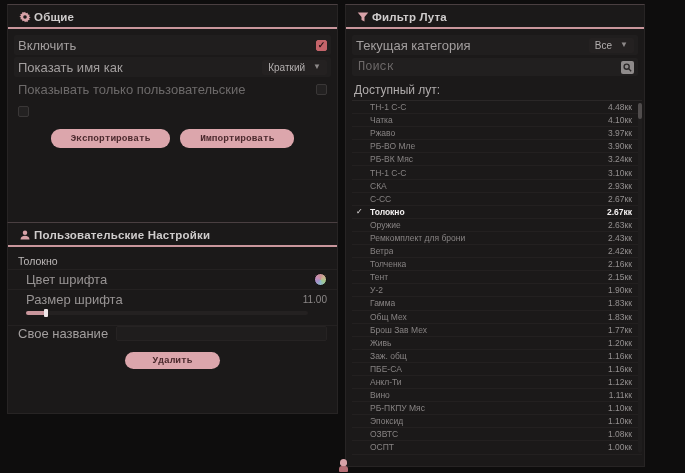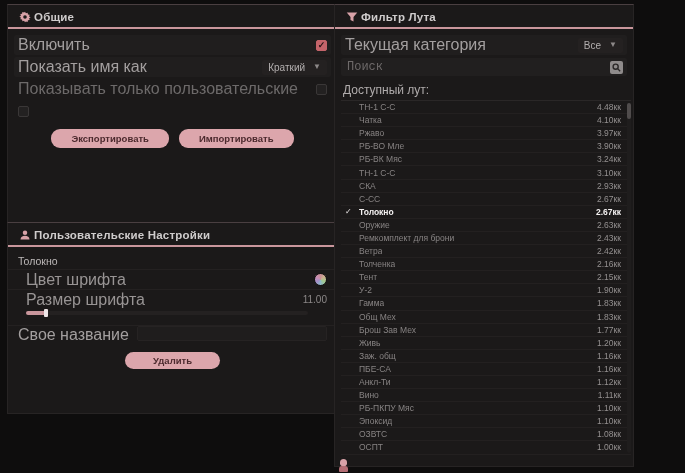--- a/index.html
+++ b/index.html
@@ -22,35 +22,35 @@
   .panel-header .ptitle{font-size:11.5px;font-weight:bold;color:#cfcccc;letter-spacing:.2px;}
   .hicon{width:13px;height:13px;display:inline-flex;align-items:center;justify-content:center;color:#d8a2a8;}
   .hicon svg{display:block;}
 
   
   .setting-row{
     display:flex;align-items:center;justify-content:space-between;
     height:20px;margin:2px 6px;padding:0 4px;border-radius:2px;
   }
   .setting-row.framed{background:#201e1e;}
-  .lab{font-size:16px;color:#a39f9f;}
+  .lab{font-size:13px;color:#a39f9f;}
   .lab.dim{color:#6d6a6a;}
 
   .checkbox{width:11px;height:11px;border-radius:2px;background:#232121;border:1px solid #3a3737;box-sizing:border-box;
     display:flex;align-items:center;justify-content:center;font-size:9px;color:transparent;}
   .checkbox.on{background:#c4646a;border-color:#c4646a;color:#241214;font-weight:bold;}
 
   .dropdown{display:flex;align-items:center;gap:8px;background:#242121;border-radius:2px;padding:2px 6px;}
   .dropdown .dval{font-size:10px;color:#b3afaf;}
   .chev{font-size:8px;color:#8d8989;line-height:1;}
 
   .btn{
     background:#dca6ac;color:#4c2a2e;border:none;border-radius:9px;
     font-size:9.5px;font-weight:bold;padding:4px 20px;cursor:pointer;
-    font-family:Liberation Sans, sans-serif;
+    font-family:Liberation Mono, monospace;
   }
   .btnrow{display:flex;justify-content:center;gap:10px;margin-top:8px;}
 
   
   .us-item-name{font-size:10.5px;color:#bdb9b9;padding:8px 10px 2px 10px;}
   .us-row{display:flex;align-items:center;justify-content:space-between;height:19px;padding:0 10px 0 18px;
     border-top:1px solid #242121;}
   .us-row .lab{color:#989494;}
   .color-wheel{width:11px;height:11px;border-radius:50%;
     background:conic-gradient(#c98f96,#c9b48f,#9fc98f,#8fb8c9,#a28fc9,#c98fb4,#c98f96);
@@ -158,21 +158,21 @@
   <div class="customname-row">
     <span class="lab">Свое название</span>
     <input type="text" value="" style="">
   </div>
 
   <div class="btnrow" style="margin-top:6px;">
     <button class="btn" style="padding:3px 28px;">Удалить</button>
   </div>
 </div>
 
-<div class="panel" style="left:334px;top:4px;width:300px;height:463px;">
+<div class="panel" style="left:345px;top:4px;width:300px;height:463px;">
   <div class="panel-header">
     <span class="hicon">
       <svg width="12" height="12" viewBox="0 0 16 16" fill="currentColor">
           <path d="M1 2h14L10 8v6l-4-2V8z"></path>
         </svg>
     </span>
     <span class="ptitle">Фильтр Лута</span>
   </div>
 
   <div class="setting-row framed" style="margin-top:6px;">

